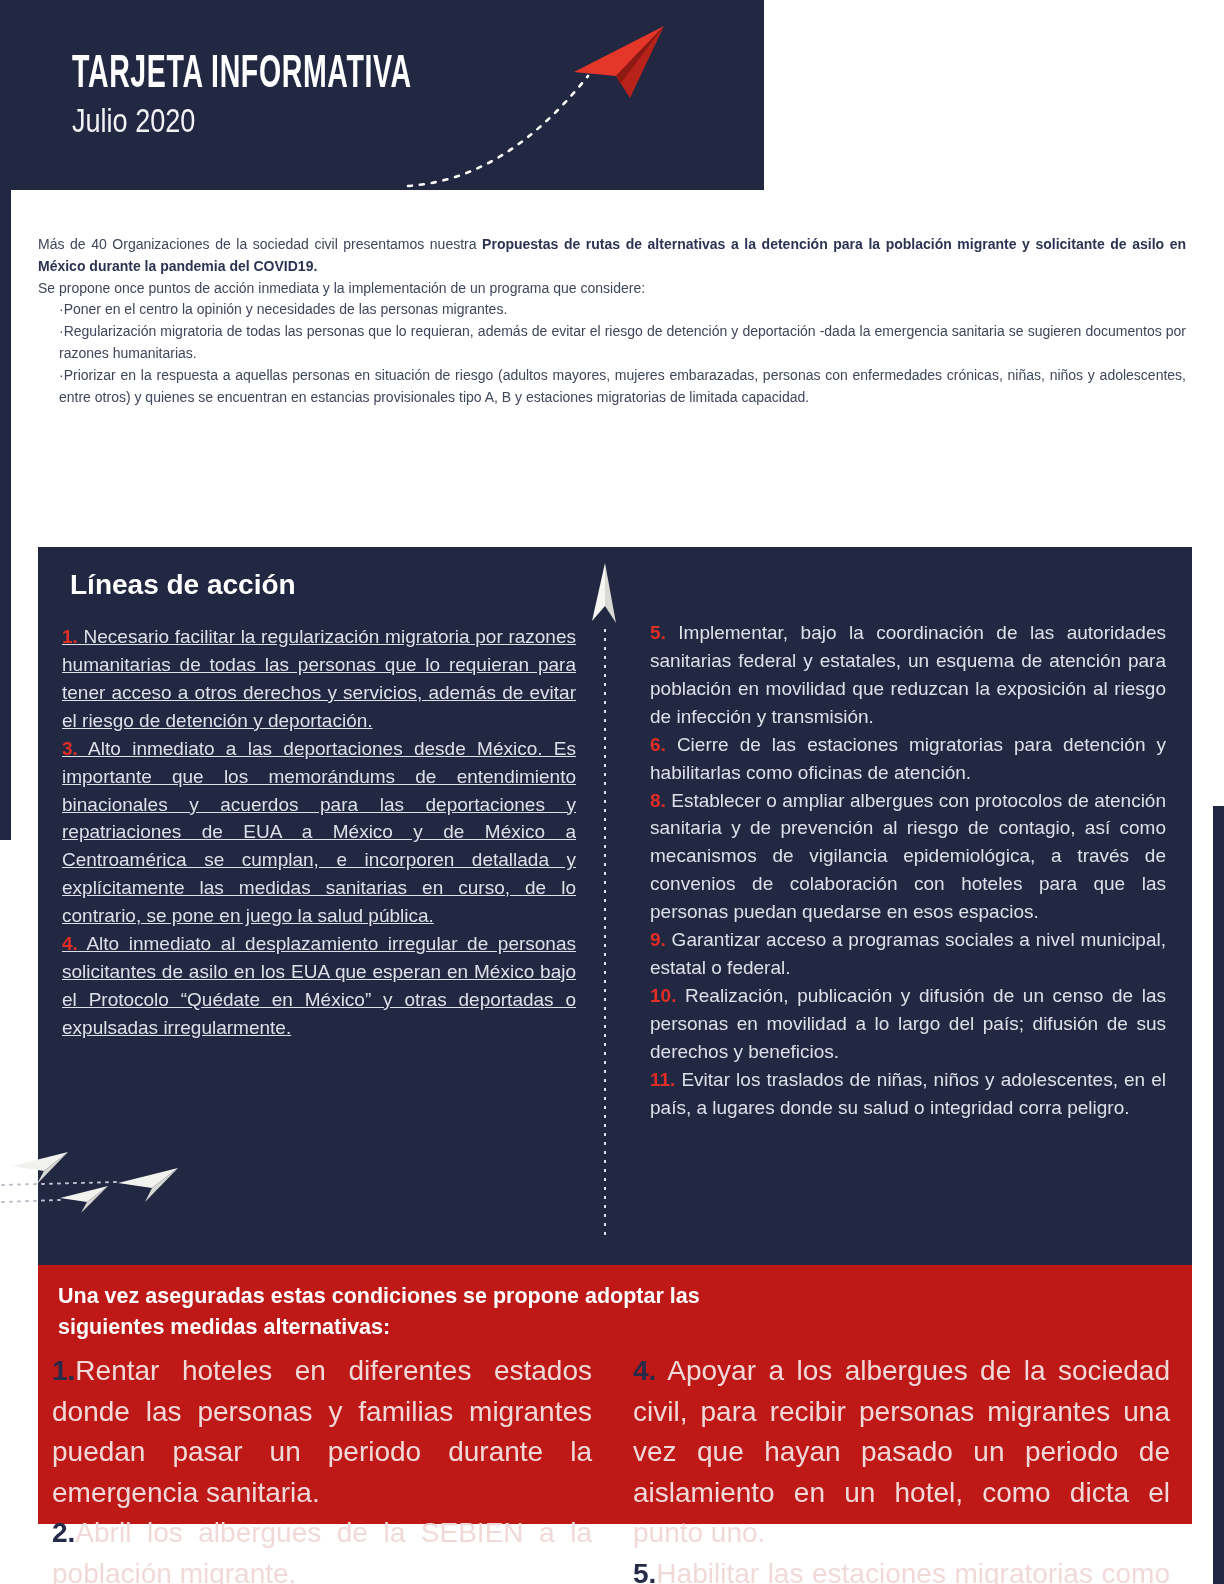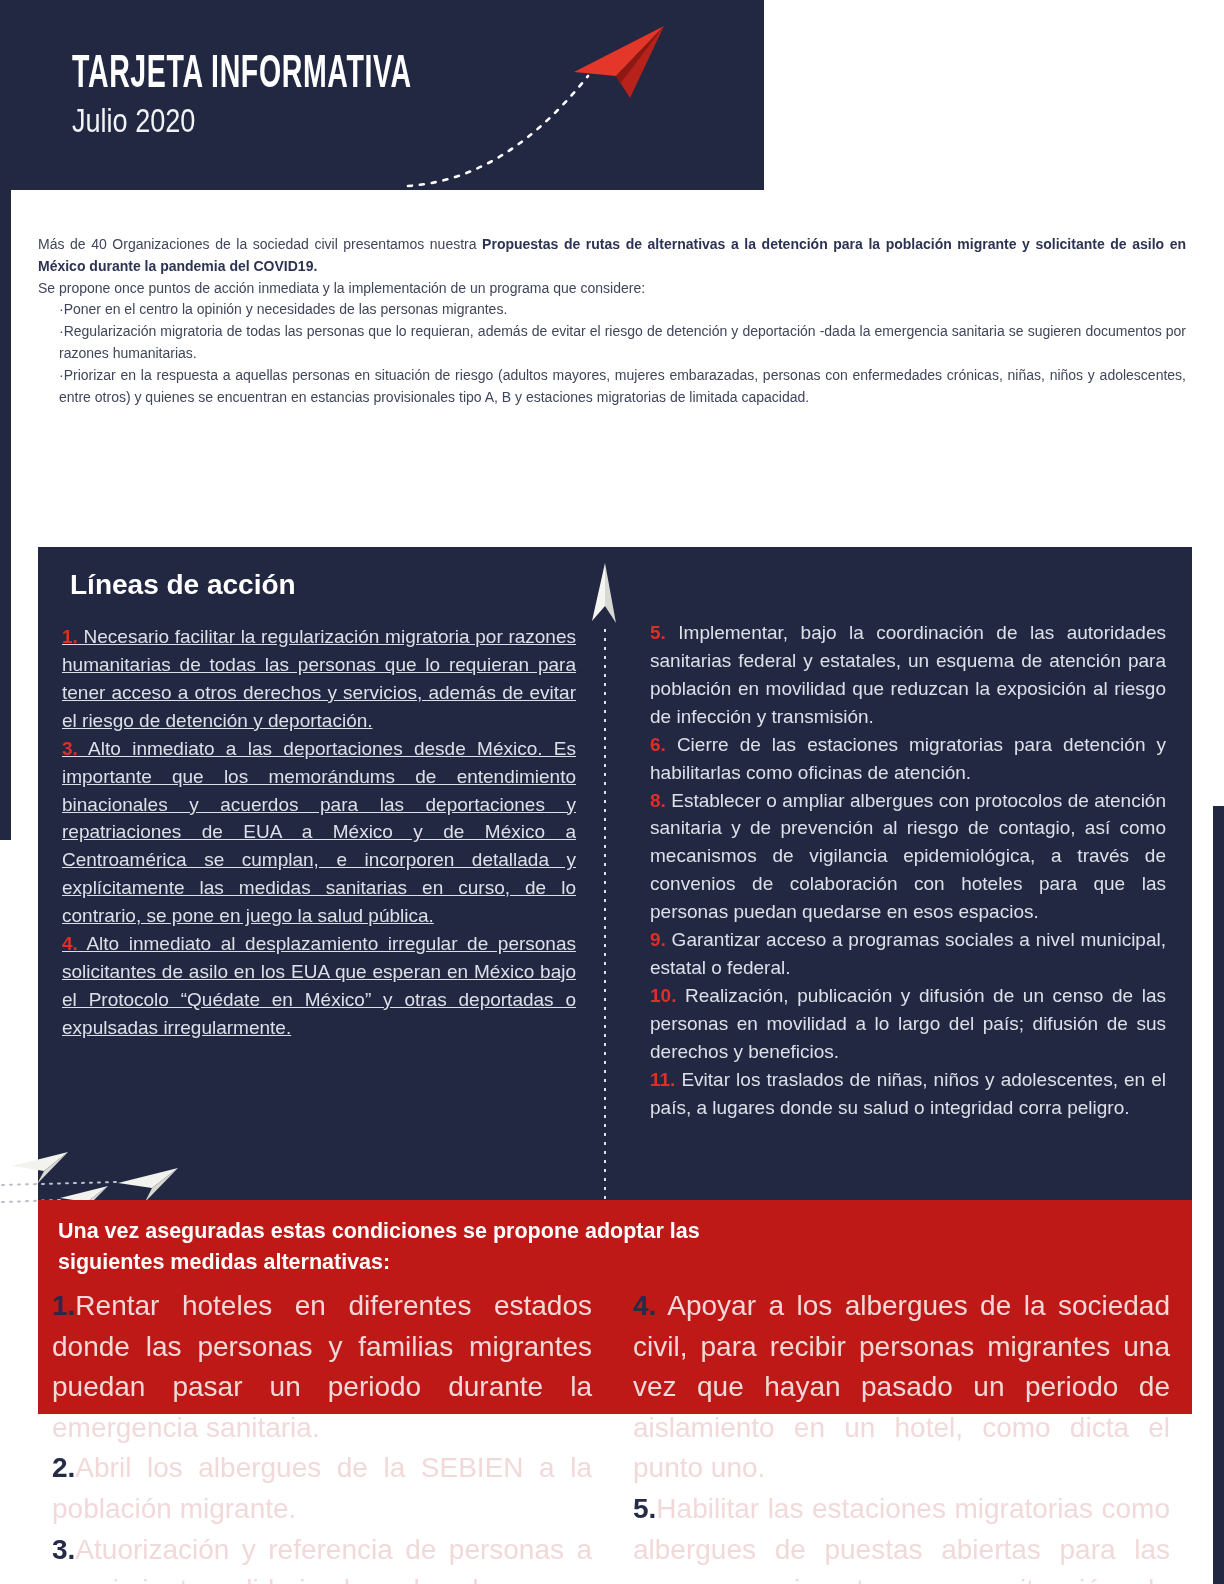--- a/index.html
+++ b/index.html
@@ -39,21 +39,21 @@
   .col p{margin:0;}
   .num-red{color:#e02d26;font-weight:700;}
   .num-navy{color:#252b49;font-weight:700;}
   .divider-line{
     position:absolute;left:566px;top:82px;width:2px;height:608px;
     background:repeating-linear-gradient(to bottom,#dfe2ea 0 3px,transparent 3px 9px);
   }
   .divider-plane{position:absolute;left:547px;top:14px;width:40px;height:66px;}
   .plane-cluster{position:absolute;left:0px;top:1138px;width:240px;height:88px;}
   
-  .measures-box{position:absolute;left:38px;top:1200px;width:1154px;height:214px;background:#be1817;}
+  .measures-box{position:absolute;left:38px;top:1265px;width:1154px;height:259px;background:#be1817;}
   .measures-title{
     position:absolute;left:20px;top:16px;width:750px;margin:0;
     color:#ffffff;font-size:21.5px;font-weight:700;line-height:1.42;
   }
   .measures-box .col{color:#f2d9d9;font-size:28px;line-height:1.45;}
   .measures-col-left{left:14px;top:86px;width:540px;}
   .measures-col-right{left:595px;top:86px;width:537px;}
 </style>
 </head>
 <body>

